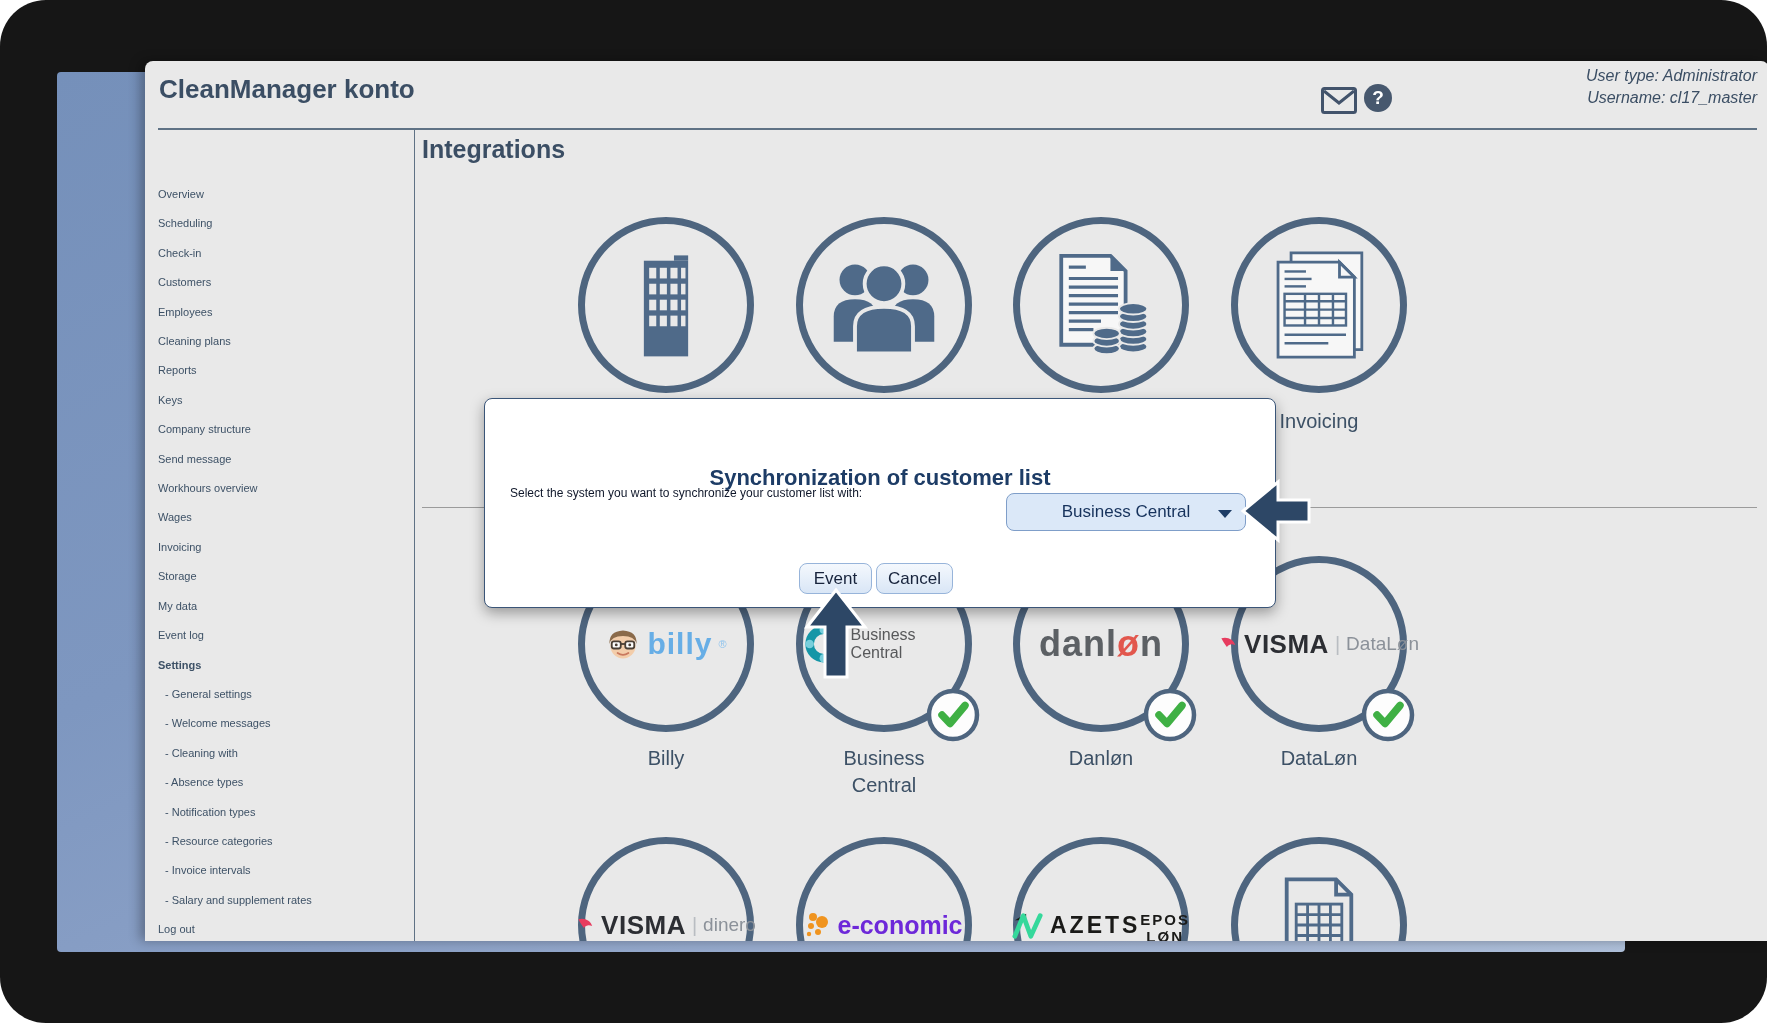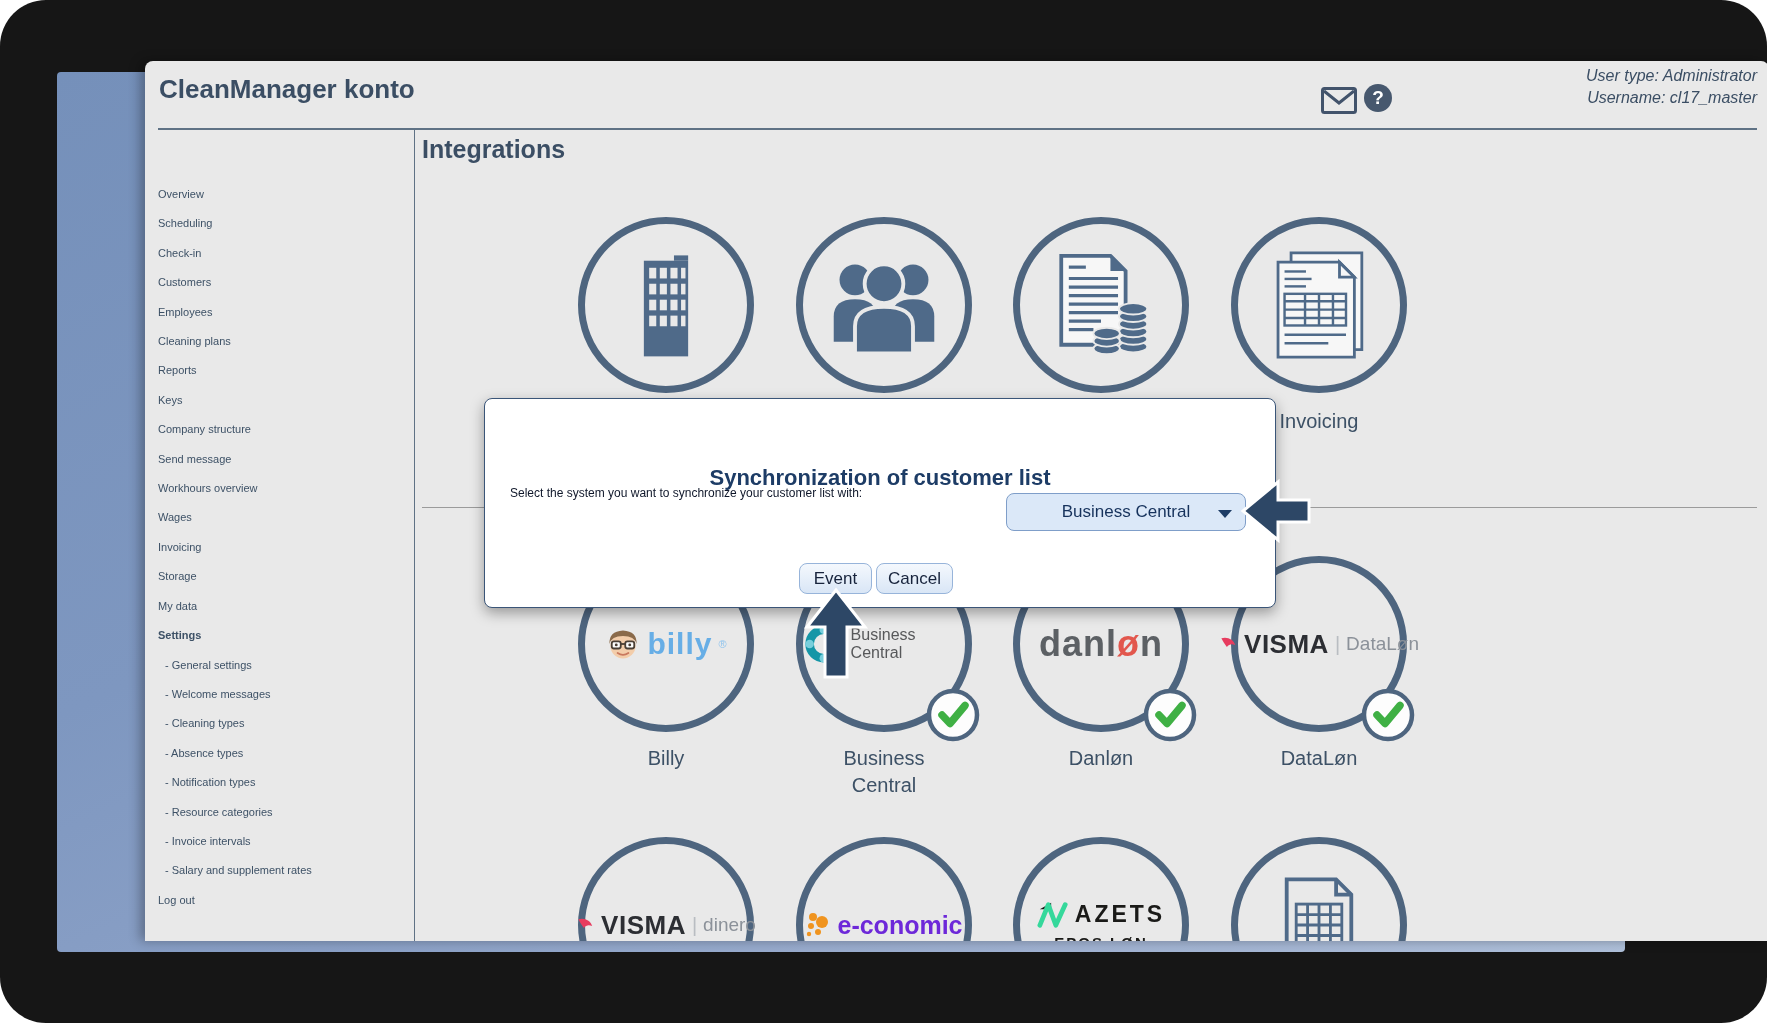--- a/index.html
+++ b/index.html
@@ -45,21 +45,21 @@
   .billy-reg{font-size:11px;color:#8fc4ee;vertical-align:super;}
   .bc-text{font-size:16px;color:#57585a;}
   .danlon-text{font-size:36px;font-weight:bold;color:#5c6064;letter-spacing:1px;}
   .danlon-o{color:#e2574d;}
   .visma-brand{font-size:26px;font-weight:bold;color:#2c2e33;letter-spacing:.5px;}
   .visma-pipe{font-size:20px;color:#b9bdc2;font-weight:normal;}
   .visma-product{font-size:19px;color:#8b9199;}
   .economic-text{font-size:25px;font-weight:bold;color:#6d28d9;}
   .azets-text{font-size:23px;font-weight:bold;color:#1a1a18;letter-spacing:3px;}
   .azets-sub{font-size:15px;font-weight:bold;color:#1a1a18;letter-spacing:2px;text-align:center;margin-top:5px;}
-  .azets-col{display:flex;flex-direction:column;align-items:center;}
+  .azets-col{display:flex;flex-direction:row;align-items:center;}
   
   #modal{position:absolute;left:339px;top:337px;width:792px;height:210px;background:#ffffff;
     border:1px solid #3a5578;border-radius:8px;box-shadow:0 5px 14px rgba(0,0,0,.35);z-index:10;}
   #modal-title{position:absolute;left:0;right:0;top:18px;text-align:center;font-size:22px;font-weight:bold;color:#1d3c66;margin-top:48px;}
   #modal-prompt{position:absolute;left:25px;top:80px;width:420px;font-size:12px;line-height:28px;color:#0f172a;}
   #modal-select{position:absolute;left:521px;top:94px;width:240px;height:38px;background:#dbe8f8;
     border:1px solid #7f9ec9;border-radius:8px;display:flex;align-items:center;justify-content:center;
     font-size:17px;color:#16325c;cursor:pointer;}
   #select-caret{position:absolute;right:13px;top:16px;width:0;height:0;
     border-left:7px solid transparent;border-right:7px solid transparent;border-top:8px solid #1d3c66;}
@@ -102,24 +102,25 @@
       <div class="side-item">Cleaning plans</div>
       <div class="side-item">Reports</div>
       <div class="side-item">Keys</div>
       <div class="side-item">Company structure</div>
       <div class="side-item">Send message</div>
       <div class="side-item">Workhours overview</div>
       <div class="side-item">Wages</div>
       <div class="side-item">Invoicing</div>
       <div class="side-item">Storage</div>
       <div class="side-item">My data</div>
+      <div class="side-item">Event log</div>
       <div class="side-item bold">Settings</div>
       <div class="side-item sub">- General settings</div>
       <div class="side-item sub">- Welcome messages</div>
-      <div class="side-item sub">- Cleaning types</div>
+      <div class="side-item sub">- Cleaning with</div>
       <div class="side-item sub">- Absence types</div>
       <div class="side-item sub">- Notification types</div>
       <div class="side-item sub">- Resource categories</div>
       <div class="side-item sub">- Invoice intervals</div>
       <div class="side-item sub">- Salary and supplement rates</div>
       <div class="side-item">Log out</div>
     </nav>
 
     <div id="main-heading">Integrations</div>
 

